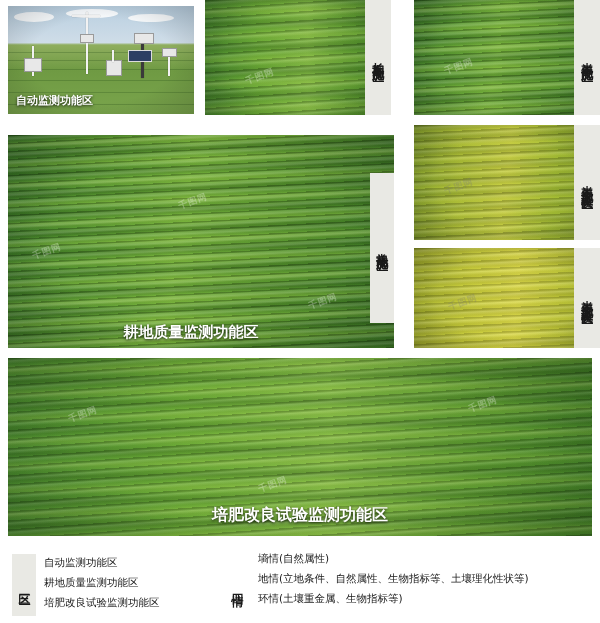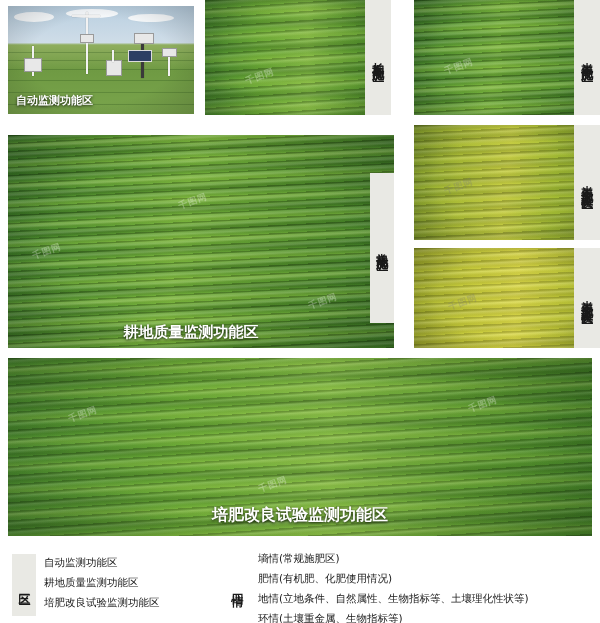--- a/index.html
+++ b/index.html
@@ -352,21 +352,20 @@
       <div>自动监测功能区</div>
       <div>耕地质量监测功能区</div>
       <div>培肥改良试验监测功能区</div>
     </div>
 
     <div class="legend-key" style="left:225px; top:6px; width:24px; height:62px; background:#ffffff;">
       <span>四情</span>
     </div>
 
     <div class="legend-list" style="left:258px; top:0px;">
-      <div>墒情(常规施肥区)</div>
-      <div>肥情(有机肥、化肥使用情况)</div>
+      <div>墒情(自然属性)</div>
       <div>地情(立地条件、自然属性、生物指标等、土壤理化性状等)</div>
       <div>环情(土壤重金属、生物指标等)</div>
     </div>
 
   </div>
 
 </div>
 
 </body></html>

